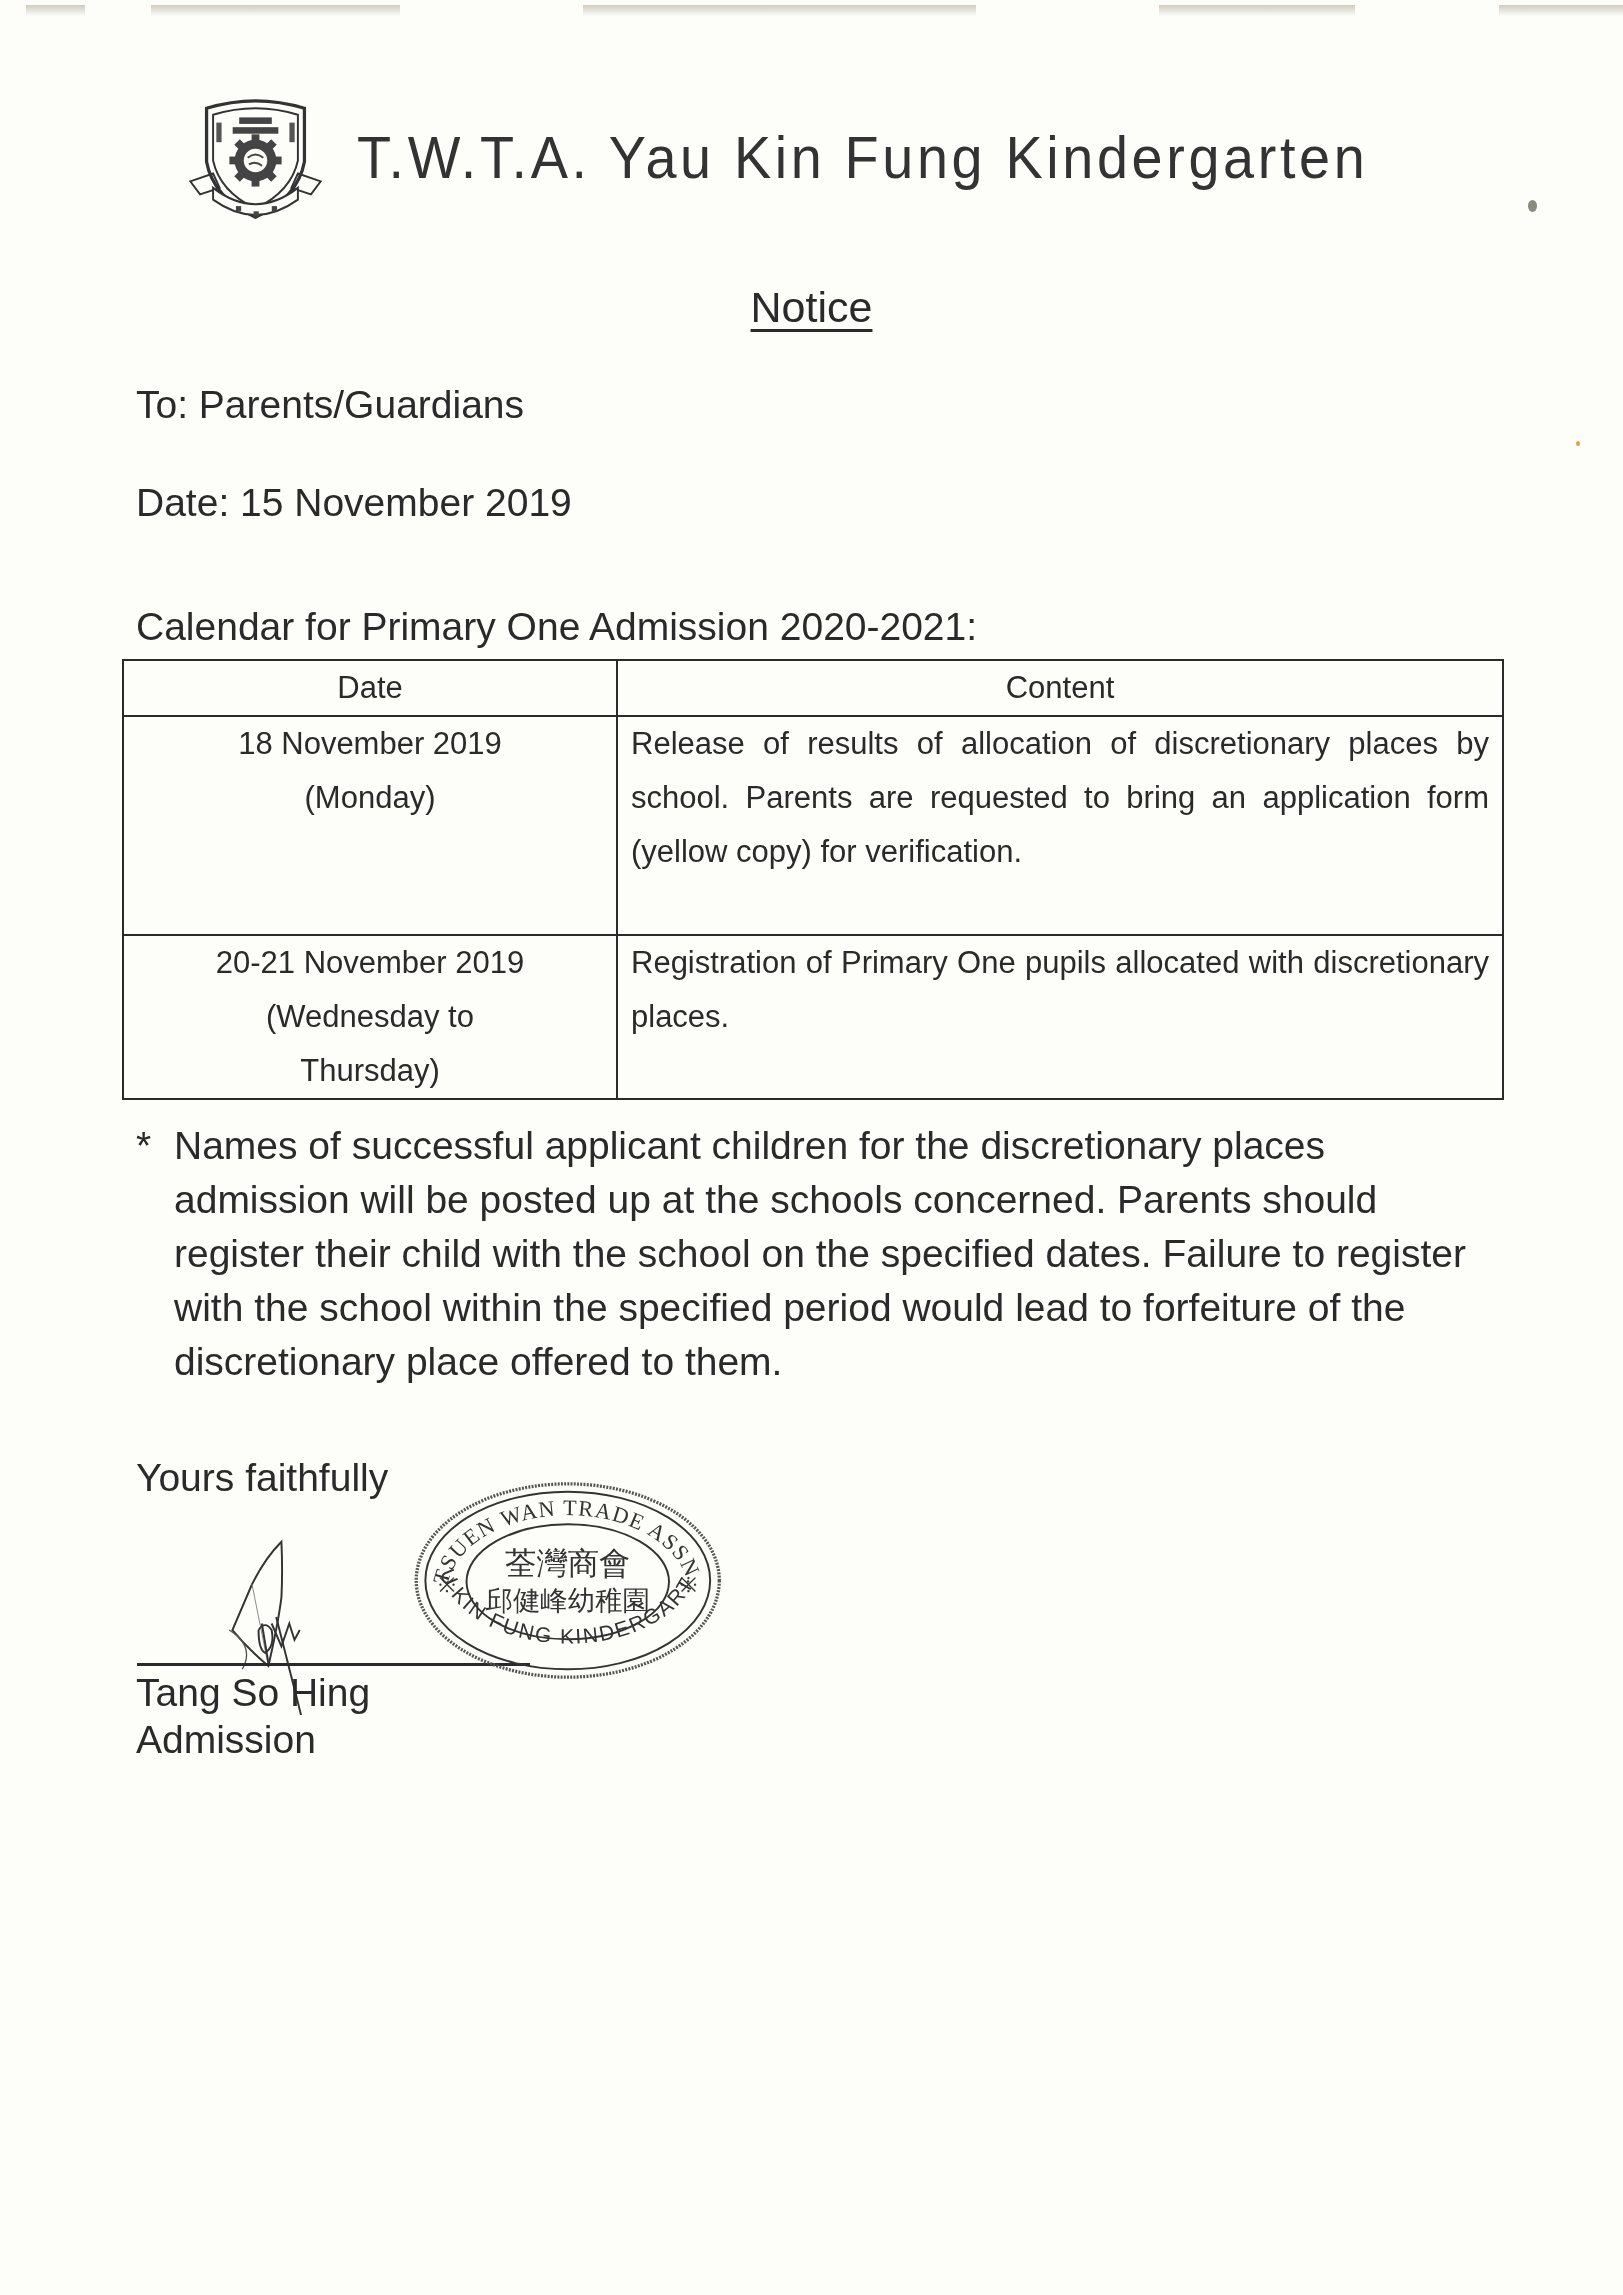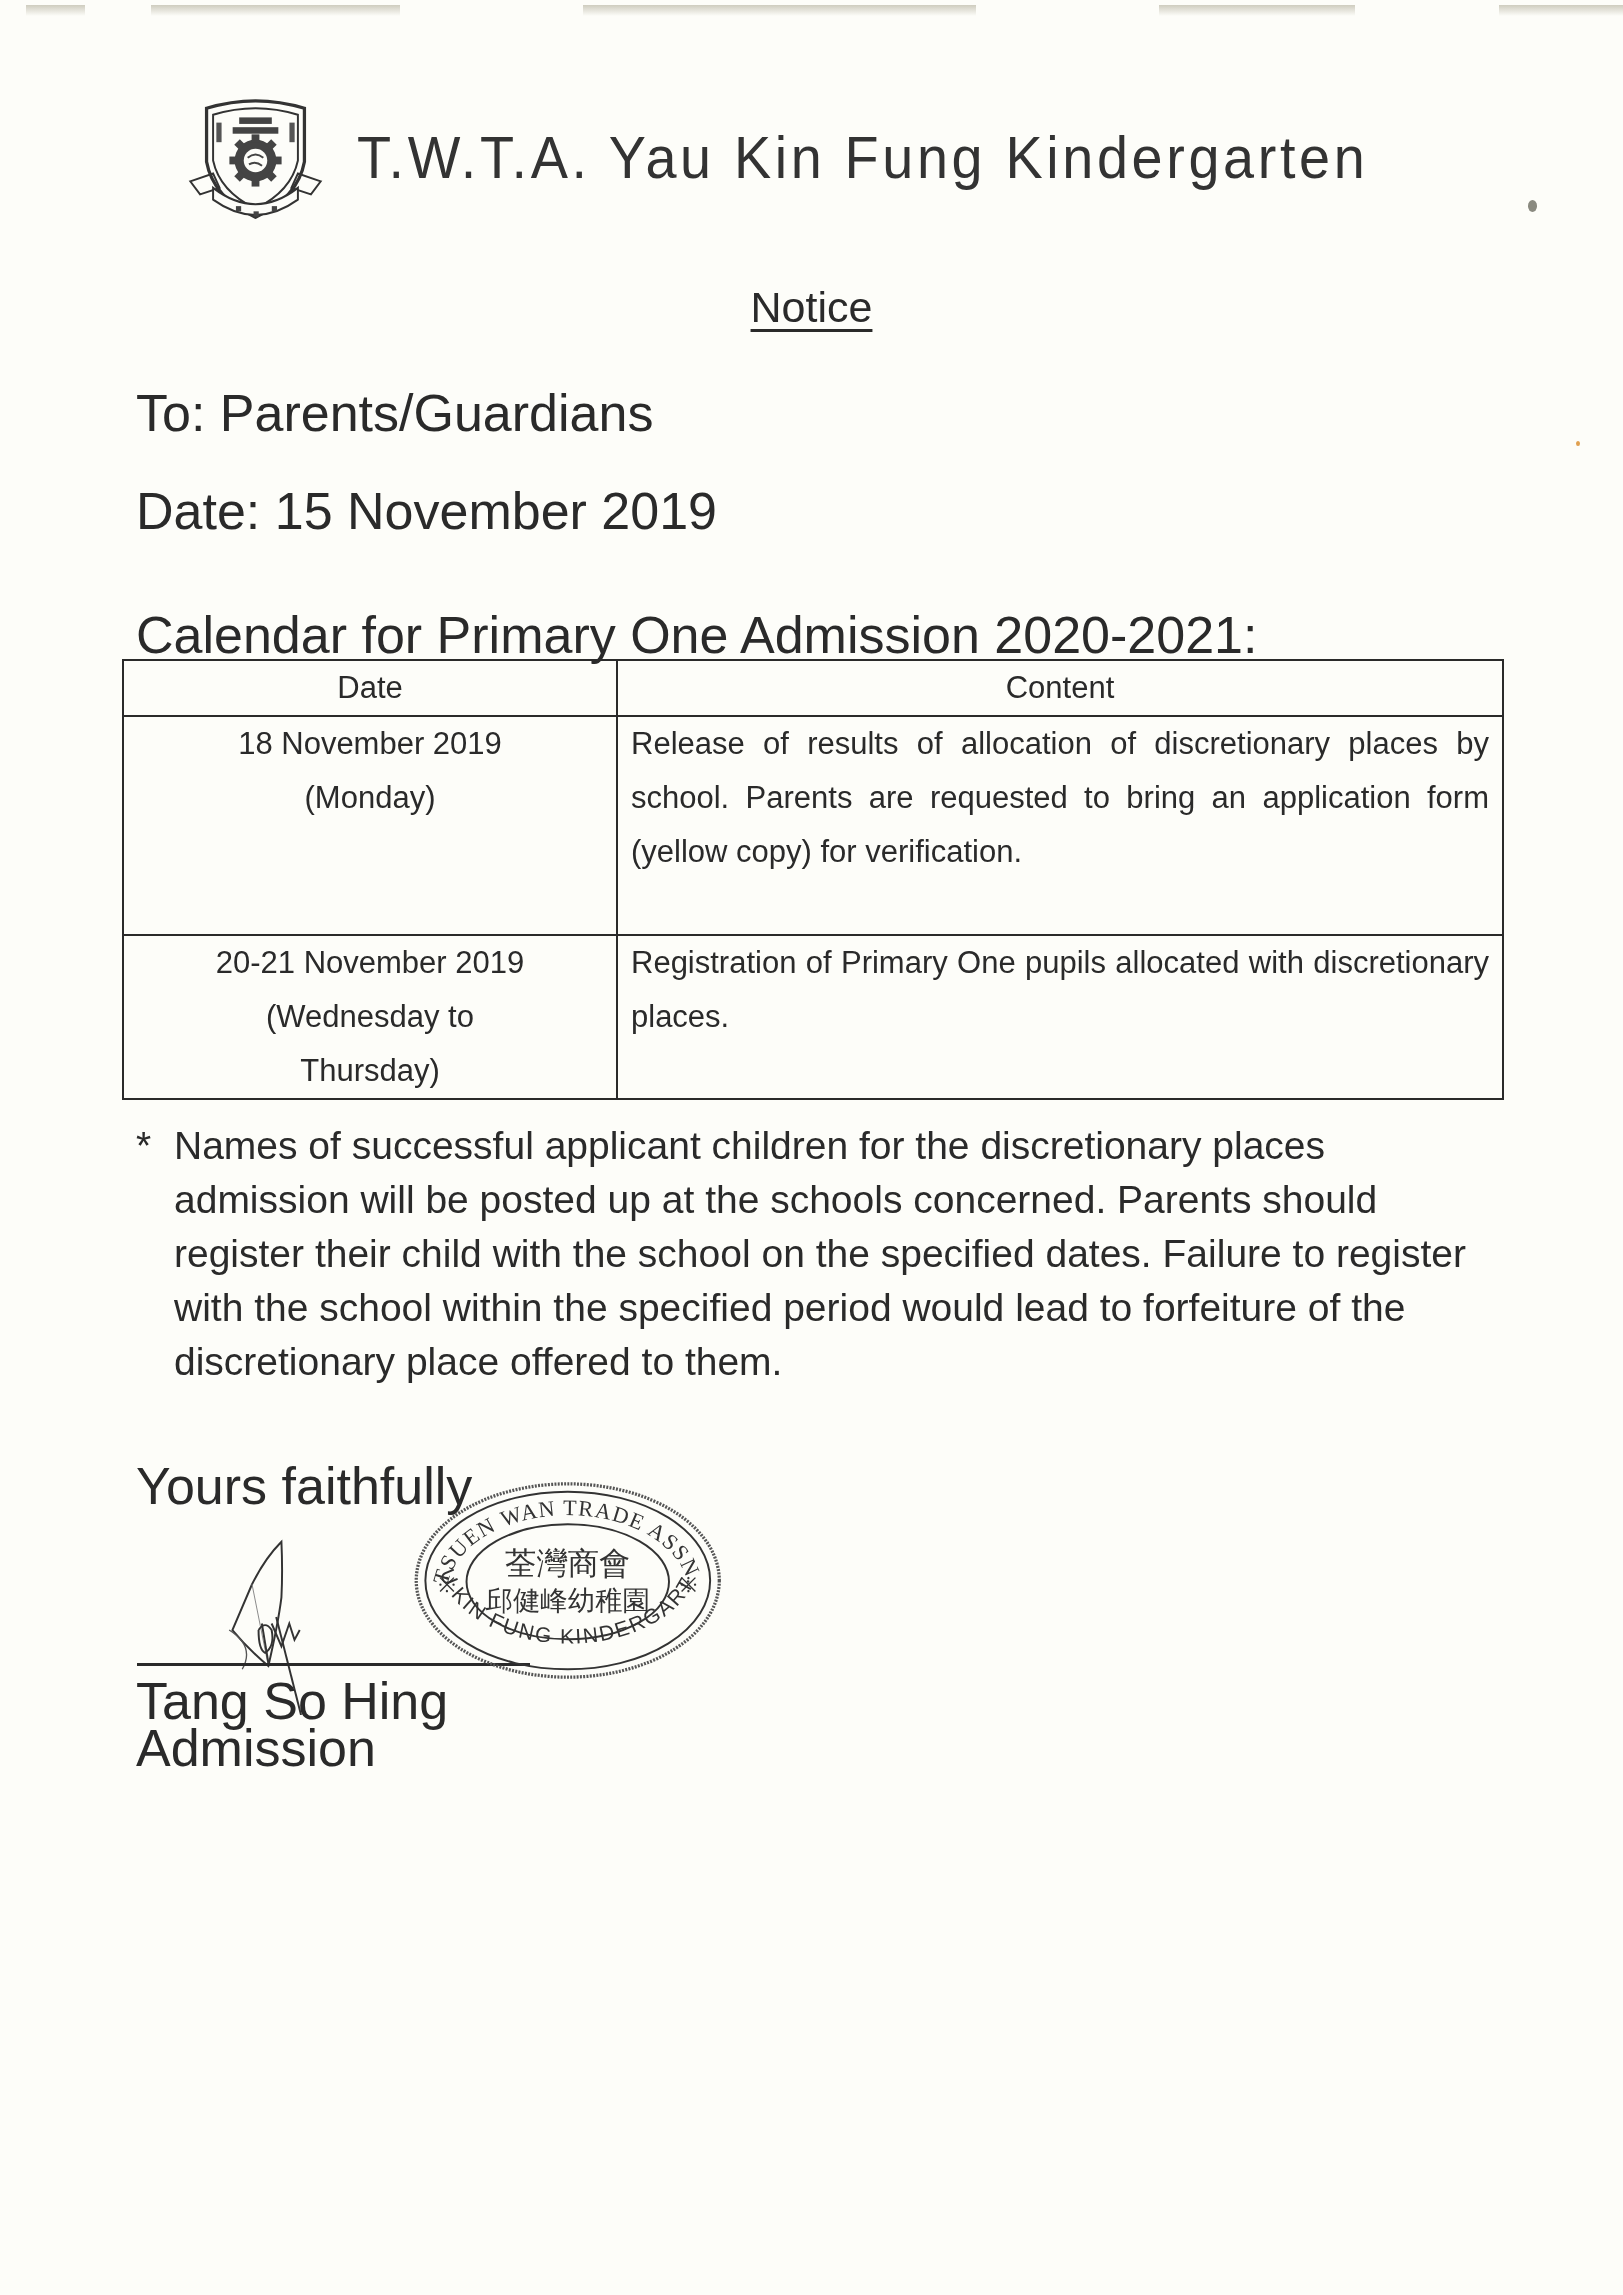--- a/index.html
+++ b/index.html
@@ -20,21 +20,21 @@
     left: 357px; top: 123px;
     font-size: 60px; letter-spacing: 3.9px;
     color: #333; white-space: nowrap;
     transform: scaleX(0.93); transform-origin: left top;
   }
   .notice-title {
     left: 0; width: 1623px; top: 283px; text-align: center;
     font-size: 43px;
   }
   .notice-title span { text-decoration: underline; text-underline-offset: 6.5px; text-decoration-thickness: 2.6px; }
-  .line-text { left: 136px; font-size: 52px; white-space: nowrap; }
+  .line-text { left: 136px; font-size: 39px; white-space: nowrap; }
   .to-line { top: 383px; }
   .date-line { top: 481px; }
   .cal-heading { top: 605px; }
   table.calendar {
     position: absolute; left: 122px; top: 659px;
     width: 1382px; border-collapse: collapse;
     font-size: 31px; line-height: 54px;
   }
   table.calendar th, table.calendar td {
     border: 2px solid #2a2a2a; vertical-align: top;

